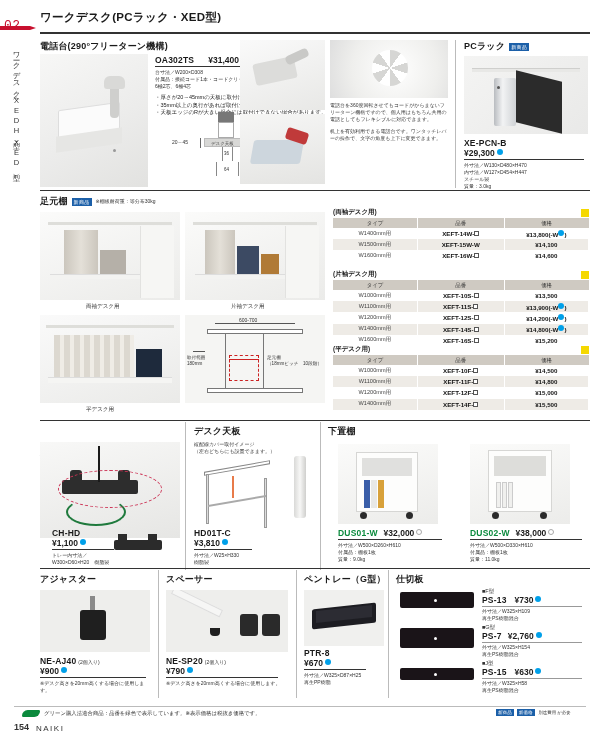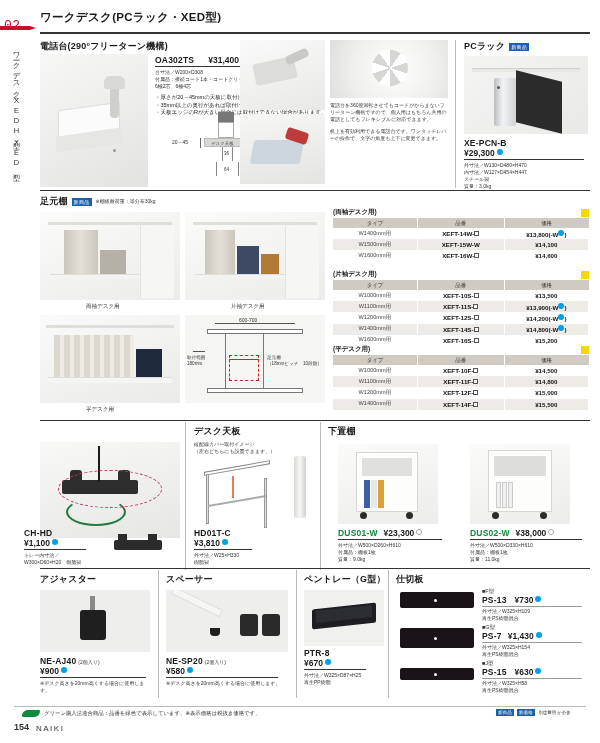--- a/index.html
+++ b/index.html
@@ -343,21 +343,21 @@
   <div class="sect-title">ケーブルトレー</div>
 </div>
 <div class="photo" style="position:absolute;left:40px;top:442px;width:140px;height:96px;background:linear-gradient(165deg,#f8f8f7,#e6e6e4);">
   <div style="position:absolute;left:22px;top:38px;width:76px;height:14px;background:#2d2d2d;border-radius:2px;"></div>
   <div style="position:absolute;left:30px;top:28px;width:12px;height:12px;background:#2d2d2d;border-radius:3px 3px 0 0;"></div>
   <div style="position:absolute;left:78px;top:28px;width:12px;height:12px;background:#2d2d2d;border-radius:3px 3px 0 0;"></div>
   <div style="position:absolute;left:58px;top:4px;width:2px;height:36px;background:#1a1a1a;"></div>
   <div style="position:absolute;left:26px;top:56px;width:60px;height:28px;border:2px solid #1f7a3d;border-radius:50%;border-top-color:transparent;"></div>
   <div style="position:absolute;left:18px;top:28px;width:104px;height:38px;border:1px dashed #cc3355;border-radius:50%;"></div>
 </div>
-<div style="position:absolute;left:24px;top:528px;width:132px;">
+<div style="position:absolute;left:52px;top:528px;width:132px;">
   <div class="code">CH-HD</div>
   <div><span class="price">¥1,100</span> <span class="dot-blue"></span></div>
   <div class="rule" style="width:62px;margin:1px 0 2px 0;"></div>
   <div class="tiny">トレー内寸法／</div>
   <div class="tiny">W300×D60×H20　樹脂製</div>
 </div>
 <div style="position:absolute;left:110px;top:532px;width:56px;height:24px;">
   <div style="position:absolute;left:4px;top:8px;width:48px;height:10px;background:#2b2b2b;border-radius:2px;"></div>
   <div style="position:absolute;left:8px;top:2px;width:9px;height:8px;background:#2b2b2b;"></div>
   <div style="position:absolute;left:38px;top:2px;width:9px;height:8px;background:#2b2b2b;"></div>
@@ -399,21 +399,21 @@
   <div style="position:absolute;left:24px;top:14px;width:50px;height:18px;background:#e0e0de;"></div>
   <div style="position:absolute;left:26px;top:36px;width:6px;height:28px;background:#3a5ea8;"></div>
   <div style="position:absolute;left:33px;top:36px;width:6px;height:28px;background:#e8e8e6;"></div>
   <div style="position:absolute;left:40px;top:36px;width:6px;height:28px;background:#d8a13a;"></div>
   <div style="position:absolute;left:22px;top:68px;width:7px;height:7px;border-radius:50%;background:#2b2b2b;"></div>
   <div style="position:absolute;left:68px;top:68px;width:7px;height:7px;border-radius:50%;background:#2b2b2b;"></div>
 </div>
 <div style="position:absolute;left:338px;top:528px;width:110px;">
   <div>
     <span class="code green-code">DUS01-W</span>
-    <span class="price" style="margin-left:4px;">¥23,300</span>
+    <span class="price" style="margin-left:4px;">¥32,000</span>
     <span class="dot-open"></span>
   </div>
   <div class="rule" style="width:104px;margin:1px 0 2px 0;"></div>
   <div class="tiny">外寸法／W500×D260×H610</div>
   <div class="tiny">付属品：棚板1枚</div>
   <div class="tiny">質量：9.0kg</div>
 </div>
 
 <div class="photo" style="position:absolute;left:470px;top:444px;width:100px;height:80px;background:linear-gradient(165deg,#fbfbfa,#ececea);">
   <div style="position:absolute;left:18px;top:6px;width:64px;height:62px;background:#fdfdfc;border:1px solid #d6d6d4;"></div>
@@ -464,21 +464,21 @@
   <div style="position:absolute;left:4px;top:8px;width:54px;height:8px;background:#f6f6f5;border:1px solid #ddd;transform:rotate(26deg);"></div>
   <div style="position:absolute;left:44px;top:38px;width:10px;height:8px;background:#1f1f1f;border-radius:0 0 4px 4px;"></div>
   <div style="position:absolute;left:74px;top:24px;width:18px;height:22px;background:#2a2a2a;border-radius:3px;"></div>
   <div style="position:absolute;left:96px;top:24px;width:18px;height:22px;background:#2a2a2a;border-radius:3px;"></div>
 </div>
 <div style="position:absolute;left:166px;top:656px;width:118px;">
   <div>
     <span class="code">NE-SP20</span>
     <span class="tiny" style="font-size:5px;">(2個入り)</span>
   </div>
-  <div><span class="price">¥580</span> <span class="dot-blue"></span></div>
+  <div><span class="price">¥790</span> <span class="dot-blue"></span></div>
   <div class="rule" style="width:112px;margin:1px 0 2px 0;"></div>
   <div class="tiny">※デスク高さを20mm高くする場合に使用します。</div>
 </div>
 
 <div style="position:absolute;left:296px;top:570px;width:1px;height:128px;background:#bbb;"></div>
 
 <div style="position:absolute;left:304px;top:573px;">
   <div class="sect-title">ペントレー（G型）</div>
 </div>
 <div class="photo" style="position:absolute;left:304px;top:590px;width:80px;height:56px;background:#f0f0ee;">
@@ -516,21 +516,21 @@
 </div>
 
 <div style="position:absolute;left:398px;top:626px;width:78px;height:26px;">
   <div style="position:absolute;left:2px;top:2px;width:74px;height:20px;background:#1a1418;border-radius:2px;"></div>
   <div style="position:absolute;left:36px;top:11px;width:3px;height:3px;border-radius:50%;background:#fff;"></div>
 </div>
 <div style="position:absolute;left:482px;top:624px;width:106px;">
   <div class="tiny" style="font-size:5.5px;">■G型</div>
   <div>
     <span class="code">PS-7</span>
-    <span class="price" style="margin-left:4px;">¥1,430</span>
+    <span class="price" style="margin-left:4px;">¥2,760</span>
     <span class="dot-blue"></span>
   </div>
   <div class="rule-thin" style="width:100px;margin:1px 0 1px 0;"></div>
   <div class="tiny">外寸法／W325×H154</div>
   <div class="tiny">再生PS樹脂混合</div>
 </div>
 
 <div style="position:absolute;left:398px;top:664px;width:78px;height:20px;">
   <div style="position:absolute;left:2px;top:4px;width:74px;height:12px;background:#1a1418;border-radius:2px;"></div>
   <div style="position:absolute;left:36px;top:9px;width:3px;height:3px;border-radius:50%;background:#fff;"></div>

